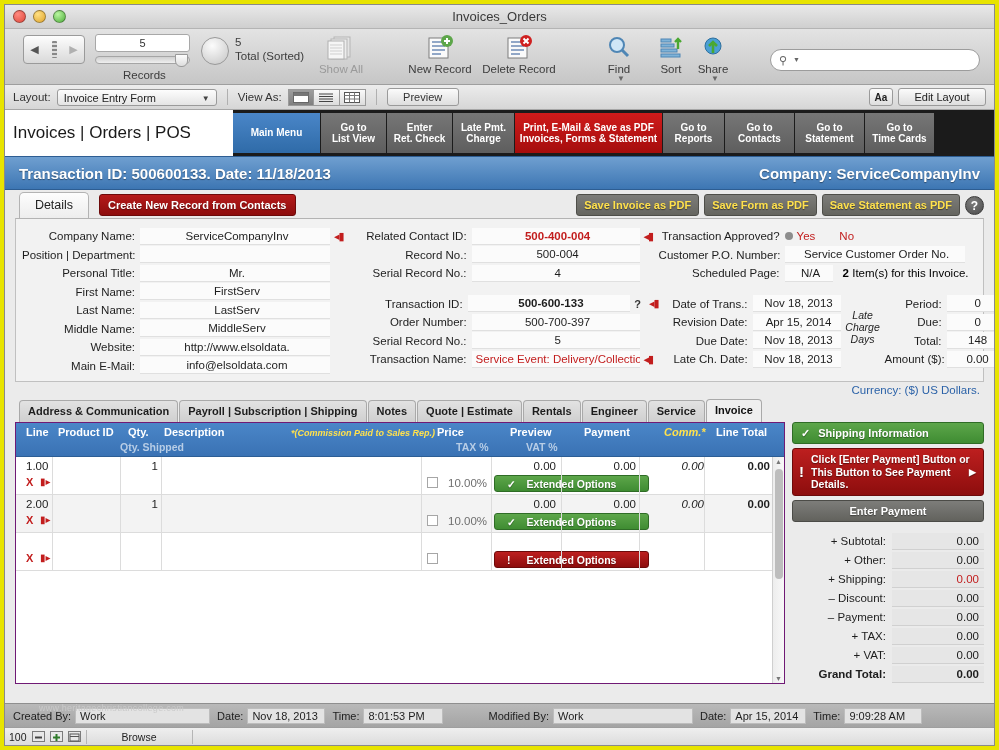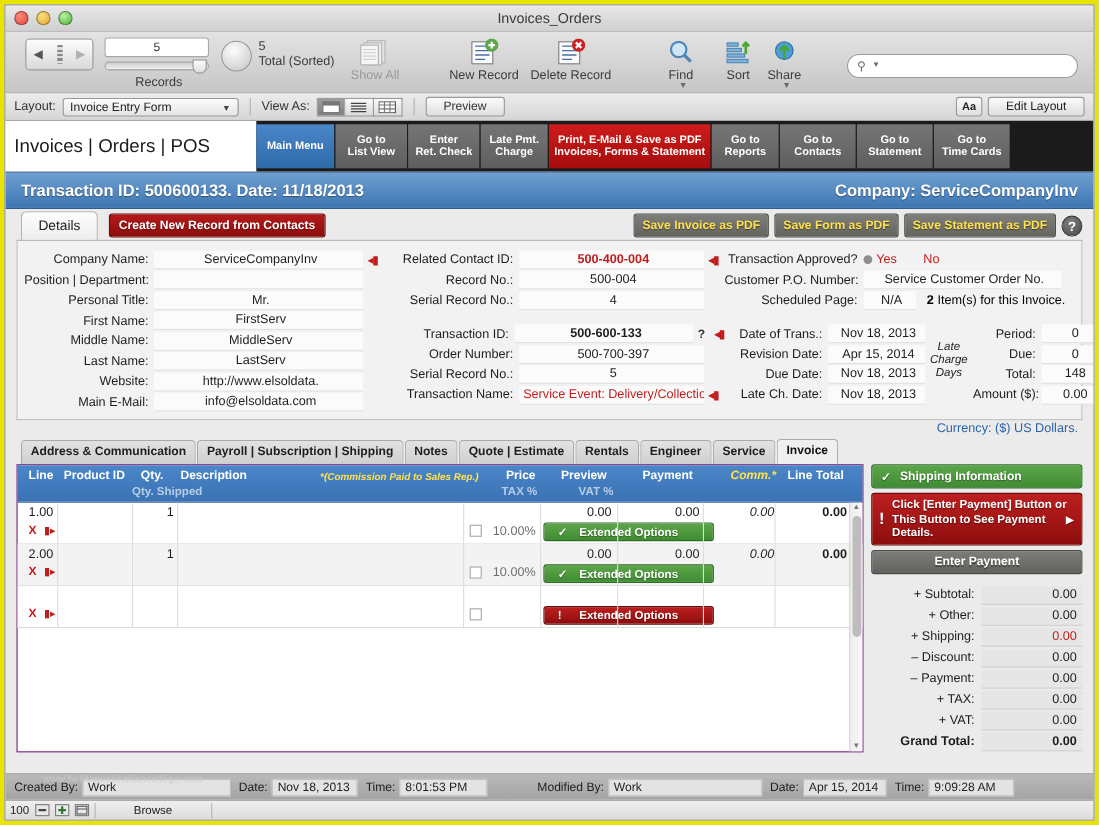--- a/index.html
+++ b/index.html
@@ -142,21 +142,21 @@
   }
   .navtabs { flex:1; display:flex; background:#1b1b1b; padding:3px 0 3px 0; }
   .ntab {
     display:flex; flex-direction:column; align-items:center; justify-content:center;
     color:#fff; font-size:10px; font-weight:bold; line-height:11.5px;
     background:linear-gradient(#767676,#5e5e5e);
     border-right:1px solid #1b1b1b; text-align:center; padding:0 4px;
   }
   .ntab.blue { background:linear-gradient(#4a86c8,#2f6ba8); }
   .ntab.red  { background:linear-gradient(#cf1b1b,#a50d0d); }
-  .nt-w1{ width:72px; } .nt-w2{ width:66px; } .nt-w3{ width:70px; }
+  .nt-w1{ width:88px; } .nt-w2{ width:66px; } .nt-w3{ width:70px; }
   .nt-w4{ width:148px; } .nt-w5{ width:62px; }
 
   
   .banner {
     height:34px; flex:0 0 34px; display:flex; align-items:center;
     justify-content:space-between; padding:0 14px;
     background:linear-gradient(#6f9fd0,#3d76b3);
     border-top:1px solid #2d5d92; border-bottom:1px solid #2d5d92;
     color:#fff; font-size:15px; font-weight:bold;
     text-shadow:0 1px 1px rgba(0,0,0,.4);
@@ -563,26 +563,26 @@
           </div>
         <div class="frow">
             <div class="flab f1-lab">Personal Title:</div>
             <div class="fval f1-val">Mr.</div>
           </div>
         <div class="frow">
             <div class="flab f1-lab">First Name:</div>
             <div class="fval f1-val">FirstServ</div>
           </div>
         <div class="frow">
+            <div class="flab f1-lab">Last Name:</div>
+            <div class="fval f1-val">LastServ</div>
+          </div>
+        <div class="frow">
             <div class="flab f1-lab">Middle Name:</div>
             <div class="fval f1-val">MiddleServ</div>
-          </div>
-        <div class="frow">
-            <div class="flab f1-lab">Last Name:</div>
-            <div class="fval f1-val">LastServ</div>
           </div>
         <div class="frow">
             <div class="flab f1-lab">Website:</div>
             <div class="fval f1-val">http://www.elsoldata.</div>
           </div>
         <div class="frow">
             <div class="flab f1-lab">Main E-Mail:</div>
             <div class="fval f1-val">info@elsoldata.com</div>
           </div>
       </div>
@@ -703,21 +703,21 @@
 
     <div class="tablearea">
 
       <div class="tablebox">
         <div class="thead">
           <span class="th" style="left:10px">Line</span>
           <span class="th" style="left:42px">Product ID</span>
           <span class="th" style="left:112px">Qty.</span>
           <span class="th" style="left:148px">Description</span>
           <span class="th star" style="left:275px;top:5px">*(Commission Paid to Sales Rep.)</span>
-          <span class="th" style="left:444px">Price</span>
+          <span class="th" style="left:421px">Price</span>
           <span class="th" style="left:494px">Preview</span>
           <span class="th" style="left:568px">Payment</span>
           <span class="th comm" style="left:648px">Comm.*</span>
           <span class="th" style="left:700px">Line Total</span>
           <span class="th2" style="left:104px">Qty. Shipped</span>
           <span class="th2" style="left:440px">TAX %</span>
           <span class="th2" style="left:510px">VAT %</span>
         </div>
 
         <div class="trow">

